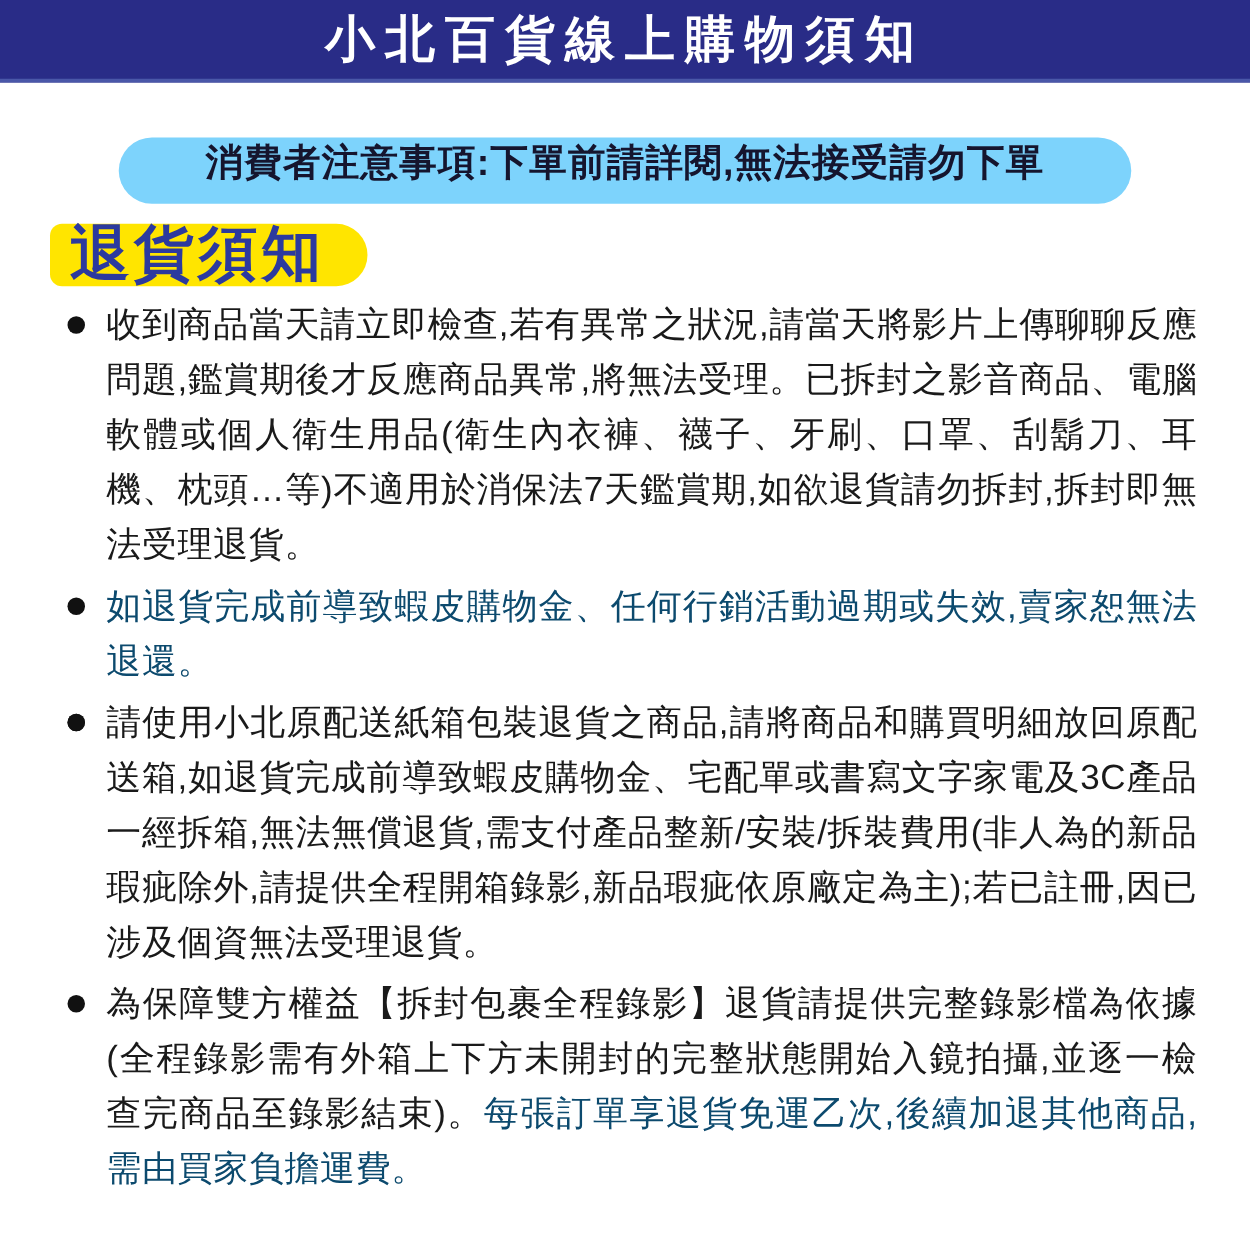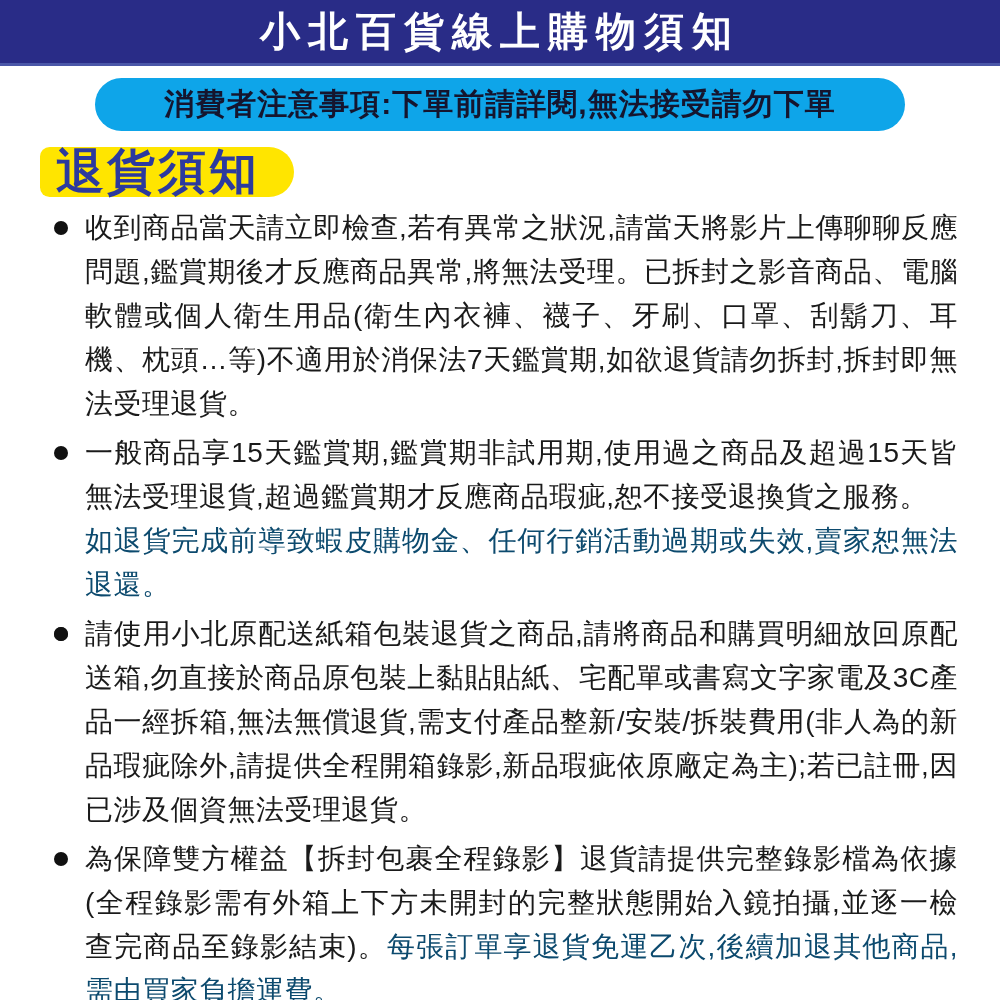--- a/index.html
+++ b/index.html
@@ -18,25 +18,25 @@
     font-family:Liberation Serif, serif;
   }
   .page-title{
     color:#ffffff;
     font-size:40px;
     font-weight:bold;
     letter-spacing:8px;
     white-space:nowrap;
   }
   .notice-bar{
-    margin:12px auto 0 auto;
+    margin:44px auto 0 auto;
     width:810px;height:53px;
-    background:#0ea5e9;
+    background:#7dd3fc;
     border-radius:27px;
-    display:flex;align-items:center;justify-content:center;
+    display:flex;align-items:flex-start;justify-content:center;
   }
   .notice-text{
     color:#15152e;
     font-size:30px;
     font-weight:bold;
     letter-spacing:1px;
     white-space:nowrap;
   }
   .section-badge{
     margin:16px 0 0 40px;
@@ -90,20 +90,20 @@
 <div class="notice-bar">
   <div class="notice-text">消費者注意事項:下單前請詳閱,無法接受請勿下單</div>
 </div>
 
 <div class="section-badge">
   <span class="badge-label">退貨須知</span>
 </div>
 
 <ul class="return-list">
     <li><span class="dot"></span><span class="seg-default">收到商品當天請立即檢查,若有異常之狀況,請當天將影片上傳聊聊反應問題,鑑賞期後才反應商品異常,將無法受理。已拆封之影音商品、電腦軟體或個人衛生用品(衛生內衣褲、襪子、牙刷、口罩、刮鬍刀、耳機、枕頭…等)不適用於消保法7天鑑賞期,如欲退貨請勿拆封,拆封即無法受理退貨。</span></li>
-    <li><span class="dot"></span><span class="seg-default">一般商品享15天鑑賞期,鑑賞期非試用期,使用過之商品及超過15天皆無法受理退貨,超過鑑賞期才反應商品瑕疵,恕不接受退換貨之服務。</span><span class="seg-red seg-block">如退貨完成前導致蝦皮購物金、任何行銷活動過期或失效,賣家恕無法退還。</span></li>
+    <li><span class="dot"></span><span class="seg-red seg-block">如退貨完成前導致蝦皮購物金、任何行銷活動過期或失效,賣家恕無法退還。</span></li>
     <li><span class="dot"></span></li>
-    <li><span class="dot"></span><span class="seg-default">請使用小北原配送紙箱包裝退貨之商品,請將商品和購買明細放回原配送箱,勿直接於商品原包裝上黏貼貼紙、宅配單或書寫文字家電及3C產品一經拆箱,無法無償退貨,需支付產品整新/安裝/拆裝費用(非人為的新品瑕疵除外,請提供全程開箱錄影,新品瑕疵依原廠定為主);若已註冊,因已涉及個資無法受理退貨。</span></li>
+    <li><span class="dot"></span><span class="seg-default">請使用小北原配送紙箱包裝退貨之商品,請將商品和購買明細放回原配送箱,如退貨完成前導致蝦皮購物金、宅配單或書寫文字家電及3C產品一經拆箱,無法無償退貨,需支付產品整新/安裝/拆裝費用(非人為的新品瑕疵除外,請提供全程開箱錄影,新品瑕疵依原廠定為主);若已註冊,因已涉及個資無法受理退貨。</span></li>
     <li><span class="dot"></span><span class="seg-default">為保障雙方權益【拆封包裹全程錄影】退貨請提供完整錄影檔為依據(全程錄影需有外箱上下方未開封的完整狀態開始入鏡拍攝,並逐一檢查完商品至錄影結束)。</span><span class="seg-red">每張訂單享退貨免運乙次,後續加退其他商品,需由買家負擔運費。</span></li>
   </ul>
 
 
 
 
 </body></html>

